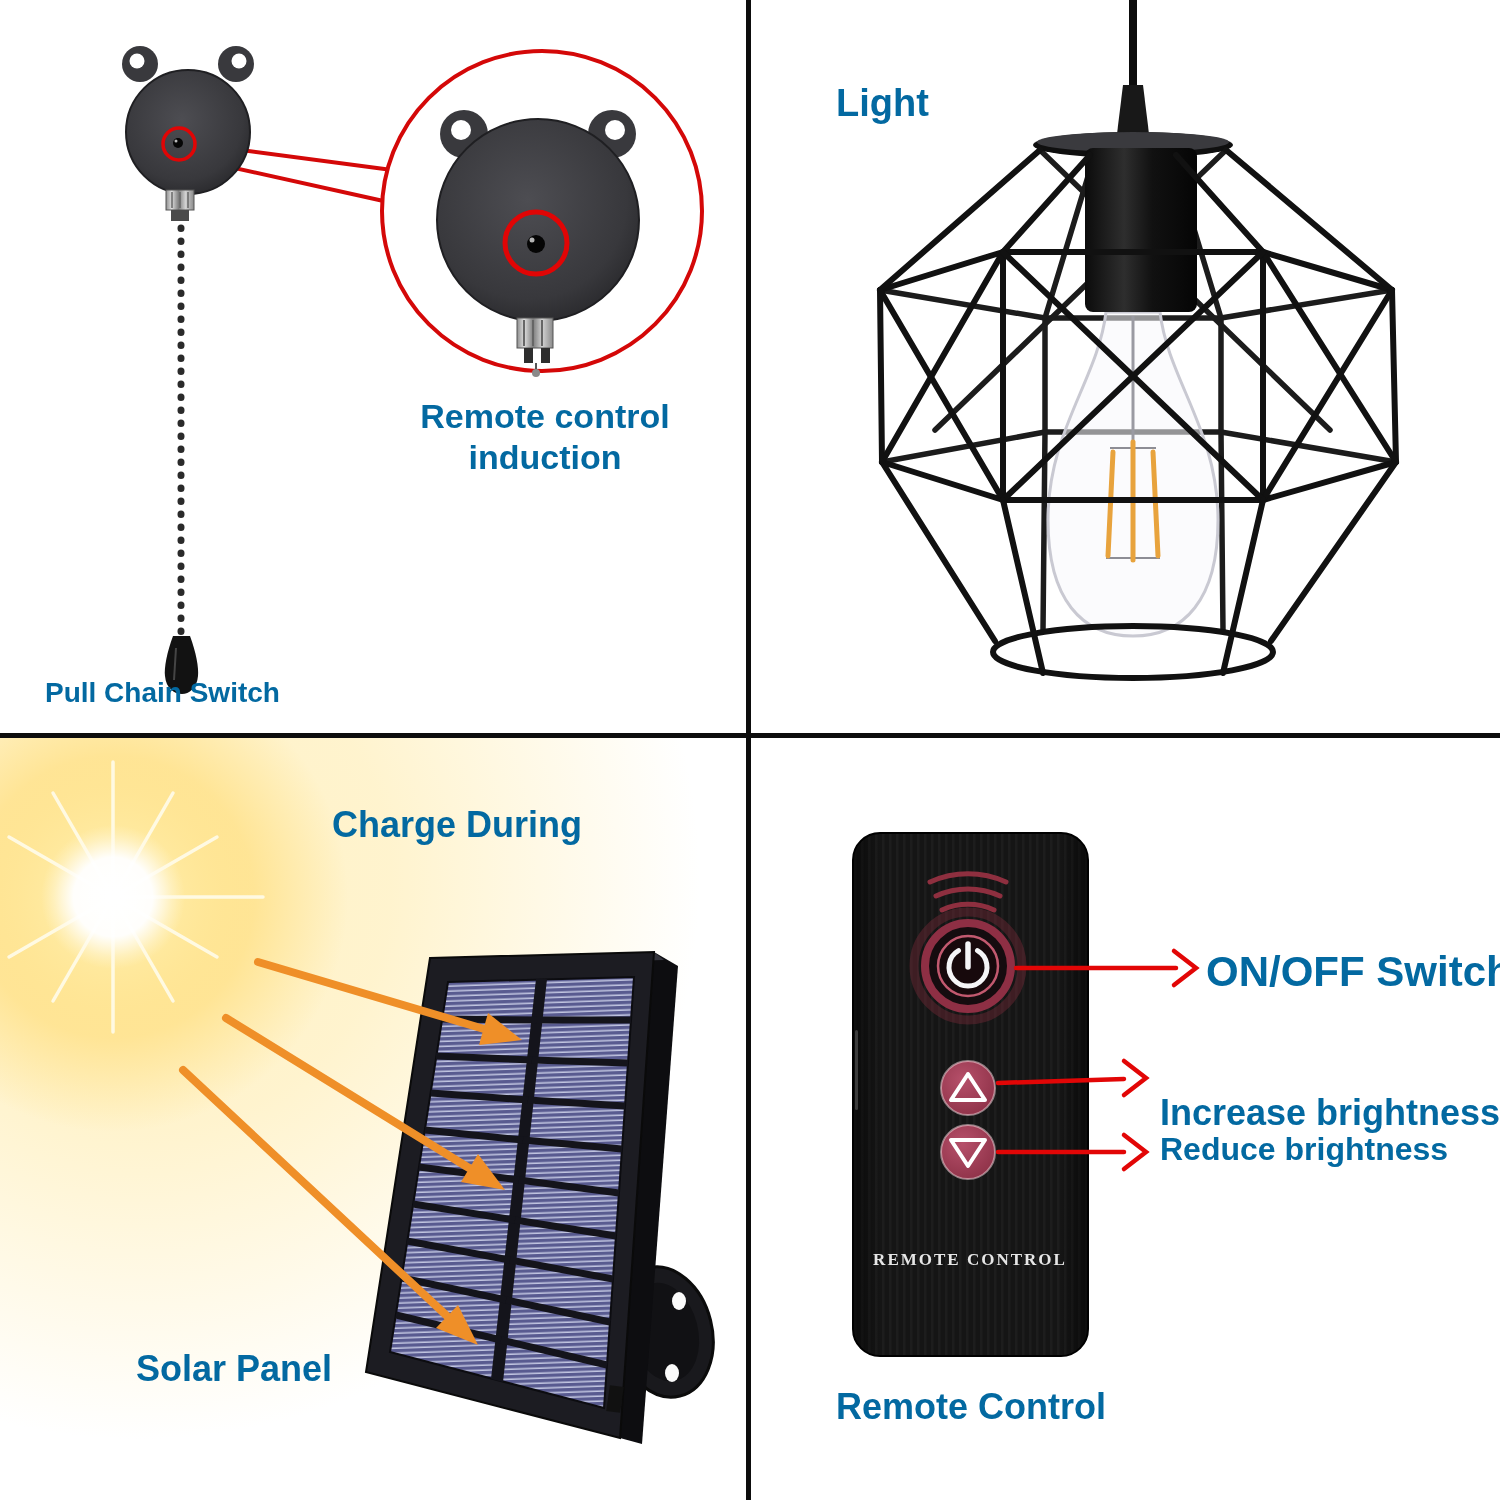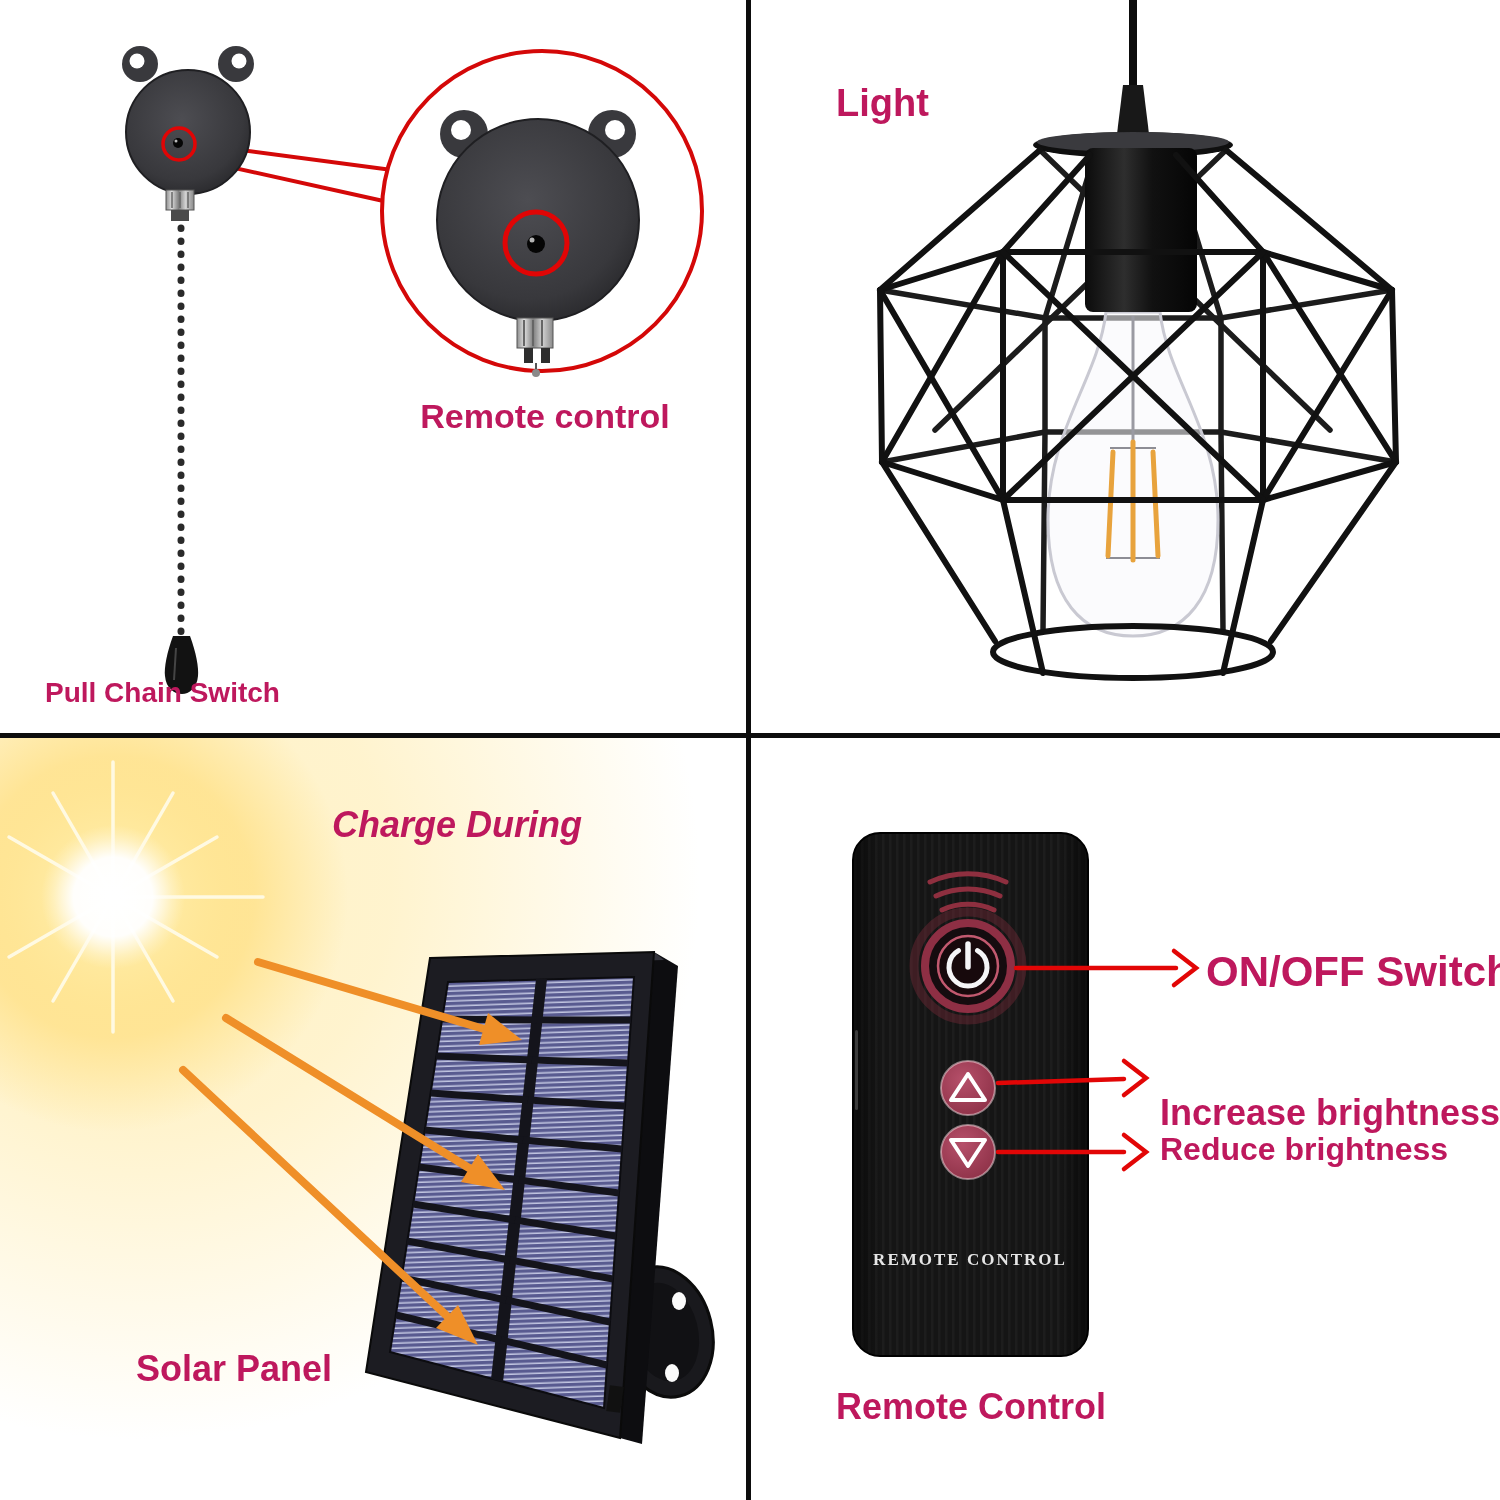--- a/index.html
+++ b/index.html
@@ -2,26 +2,26 @@
 <html><head>
 <meta charset="utf-8">
 <style>
   html,body{margin:0;padding:0;background:#ffffff;}
   .stage{position:relative;width:1500px;height:1500px;background:#fff;overflow:hidden;
          font-family:"Liberation Sans",sans-serif;}
   .stage svg{position:absolute;display:block;}
   .divider{position:absolute;background:#0d0d0d;}
   #divider-v{left:746px;top:0;width:5px;height:1500px;}
   #divider-h{left:0;top:733px;width:1500px;height:5px;}
-  .lbl{position:absolute;font-weight:700;color:#be185d;white-space:nowrap;}
+  .lbl{position:absolute;font-weight:700;color:#0369a1;white-space:nowrap;}
   #lbl-pull{left:45px;top:677px;font-size:28px;}
   #lbl-callout{left:545px;top:396px;transform:translateX(-50%);text-align:center;
                font-size:34px;line-height:41px;}
   #lbl-light{left:836px;top:82px;font-size:38px;}
-  #lbl-charge{left:332px;top:802px;font-size:36px;line-height:46px;font-style:italic;}
+  #lbl-charge{left:332px;top:802px;font-size:36px;line-height:46px;}
   #lbl-solar{left:136px;top:1332px;font-size:36px;margin-top:16px;}
   #lbl-remote{left:971px;top:1386px;transform:translateX(-50%);font-size:36px;}
   #lbl-onoff{left:1206px;top:948px;font-size:42px;}
   #lbl-increase{left:1160px;top:1092px;font-size:36px;}
   #lbl-reduce{left:1160px;top:1131px;font-size:32px;}
   #lbl-device{left:970px;top:1250px;transform:translateX(-50%);
               font-family:"Liberation Serif",serif;font-weight:700;font-size:17px;
               letter-spacing:2px;color:#e6e6e6;}
   .line2{display:block;}
 </style>
@@ -328,20 +328,21 @@
     </g>
   </svg>
 
   <div class="divider" id="divider-v"></div>
   <div class="divider" id="divider-h"></div>
 
   <div class="lbl" id="lbl-pull">Pull Chain Switch</div>
 
   <div class="lbl" id="lbl-callout">
     <span>Remote control</span>
+    <span class="line2">induction</span>
   </div>
 
   <div class="lbl" id="lbl-light">Light</div>
 
   <div class="lbl" id="lbl-charge">
     <span>Charge During</span>
   </div>
 
   <div class="lbl" id="lbl-solar">Solar Panel</div>
 

